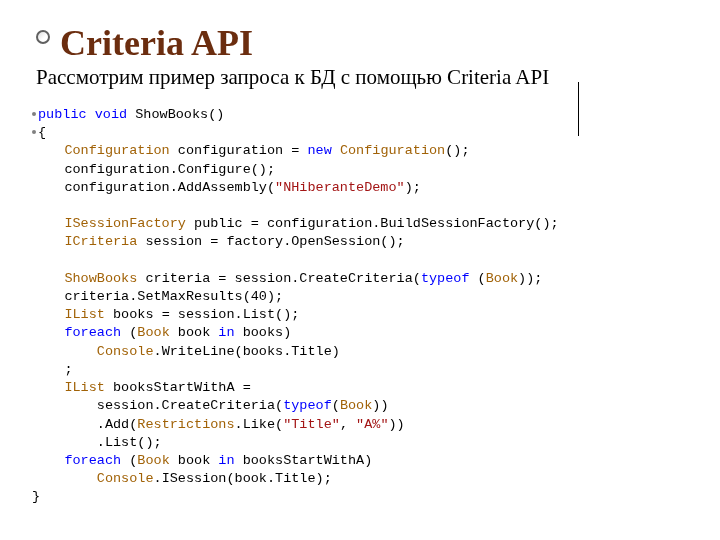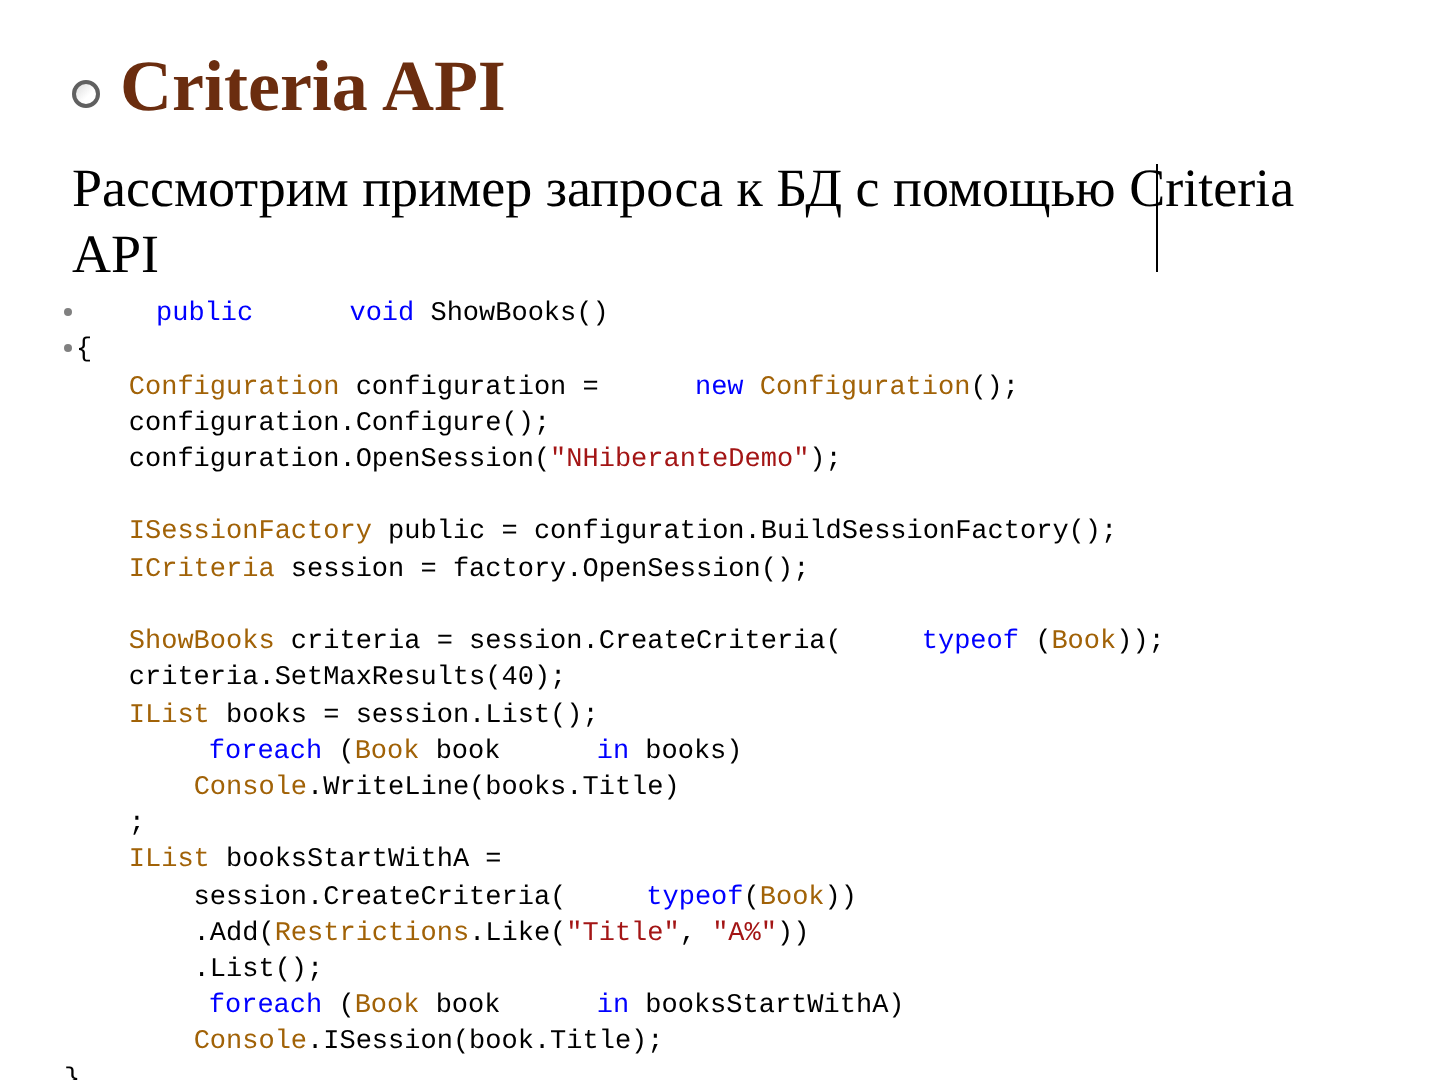--- a/index.html
+++ b/index.html
@@ -11,58 +11,56 @@
     font-family: "Times New Roman", Times, serif;
     overflow: hidden;
   }
   .slide {
     padding: 24px 36px 0 36px;
     box-sizing: border-box;
     position: relative;
   }
   .title-row {
     display: flex;
-    align-items: center;
-    margin-bottom: 14px;
   }
   .bullet-lg {
     width: 10px;
     height: 10px;
     border-radius: 50%;
     border: 2px solid #606060;
     background: linear-gradient(135deg,#dcdcdc,#fff 60%);
     margin-right: 10px;
     margin-top: 6px;
     flex-shrink: 0;
   }
   h1 {
     font-size: 36px;
     font-weight: bold;
     color: #6b2d0f;
     margin: 0;
     line-height: 1.1;
   }
   .body-text {
-    font-size: 27px;
+    font-size: 21px;
     color: #000;
     line-height: 1.25;
     margin-left: 0;
-    margin-bottom: 4px;
+    margin-bottom: 16px;
     position: relative;
   }
   .code-block {
     font-family: Consolas, "Courier New", monospace;
     font-size: 13.5px;
     line-height: 1.35;
     white-space: pre;
     color: #000;
     margin-top: 0px;
     margin-left: -4px;
   }
-  .kw   { color: #0000ff; margin-left: 40px; }
+  .kw   { color: #0000ff; }
   .type { color: #a16207; }
   .str  { color: #a31515; }
   .mini-bullet {
     display: inline-block;
     width: 4px;
     height: 4px;
     border-radius: 50%;
     background: #808080;
     vertical-align: 2px;
     margin-right: 2px;
@@ -86,21 +84,21 @@
     <span class="bullet-lg"></span>
     <h1>Criteria API</h1>
   </div>
 
   <div class="body-text">Рассмотрим пример запроса к БД с помощью Criteria API</div>
 
   <div class="code-block"><span class="mini-bullet"></span><span class="kw">public</span> <span class="kw">void</span><span> ShowBooks()</span>
 <span class="mini-bullet"></span><span>{</span>
     <span class="type">Configuration</span><span> configuration = </span><span class="kw">new</span><span class="type"> Configuration</span><span>();</span>
 <span>    configuration.Configure();</span>
-<span>    configuration.OpenSession(</span><span class="str">"NHiberanteDemo"</span><span>);</span>
+<span>    configuration.AddAssembly(</span><span class="str">"NHiberanteDemo"</span><span>);</span>
 
     <span class="type">ISessionFactory</span><span> public = configuration.BuildSessionFactory();</span>
     <span class="type">ICriteria</span><span> session = factory.OpenSession();</span>
 
     <span class="type">ShowBooks</span><span> criteria = session.CreateCriteria(</span><span class="kw">typeof</span><span> (</span><span class="type">Book</span><span>));</span>
 <span>    criteria.SetMaxResults(40);</span>
     <span class="type">IList</span><span> books = session.List();</span>
     <span class="kw">foreach</span><span> (</span><span class="type">Book</span><span> book </span><span class="kw">in</span><span> books)</span>
         <span class="type">Console</span><span>.WriteLine(books.Title)</span>
 <span>    ;</span>

